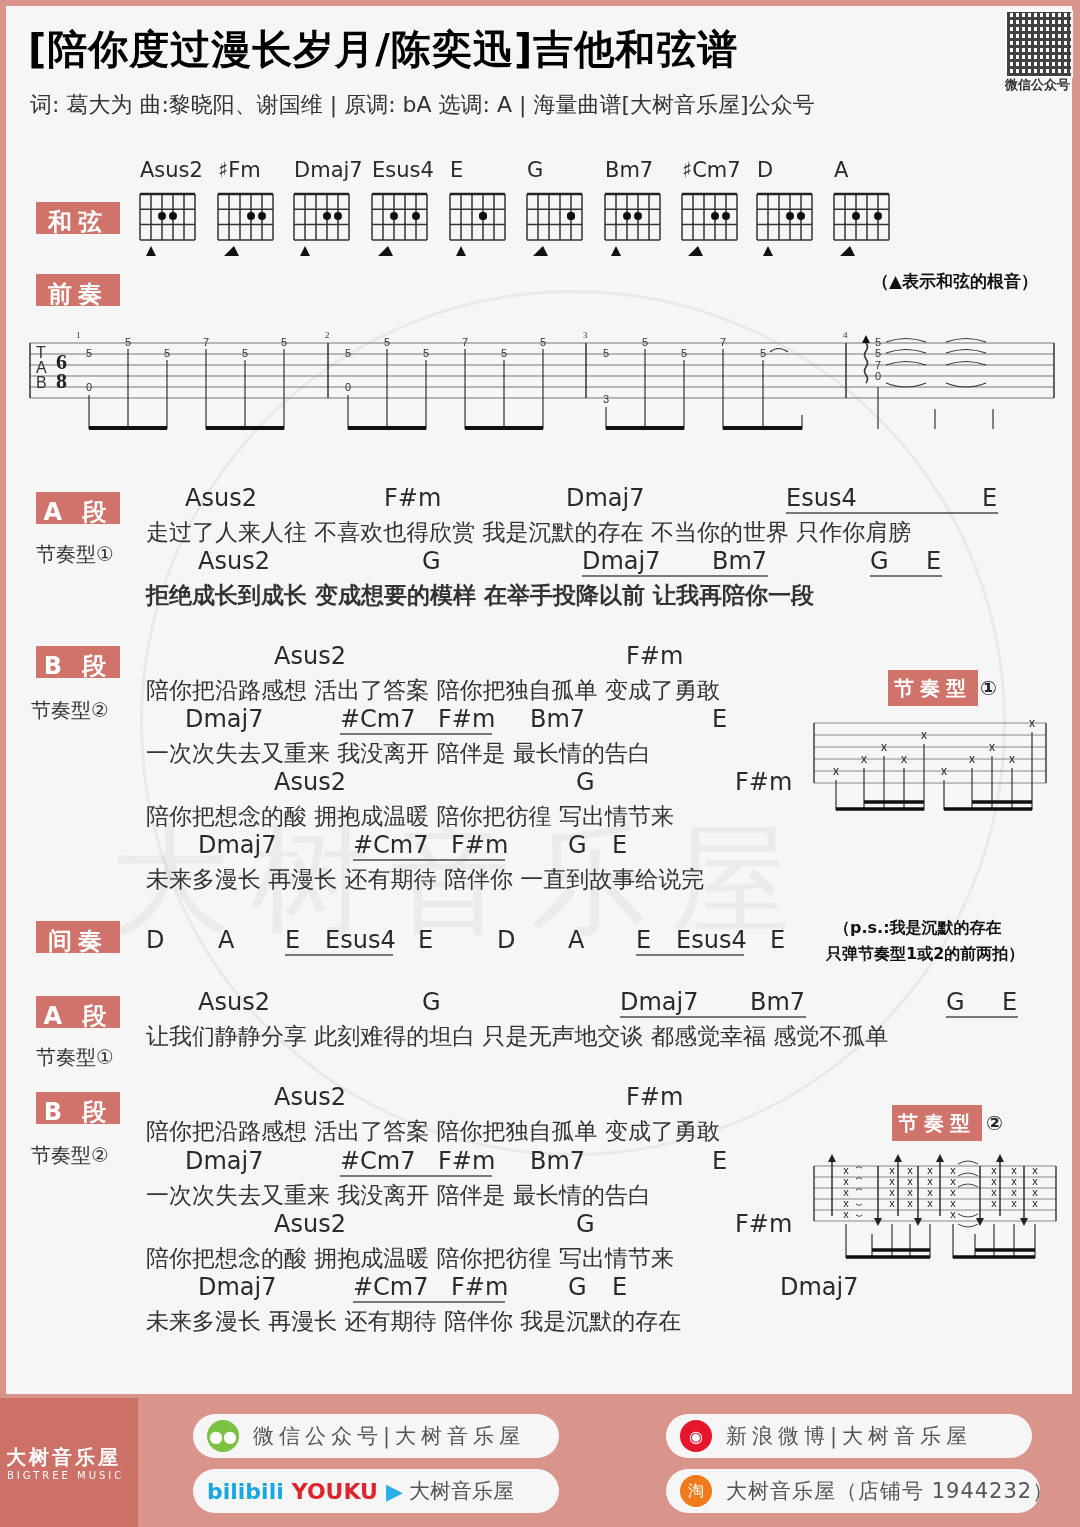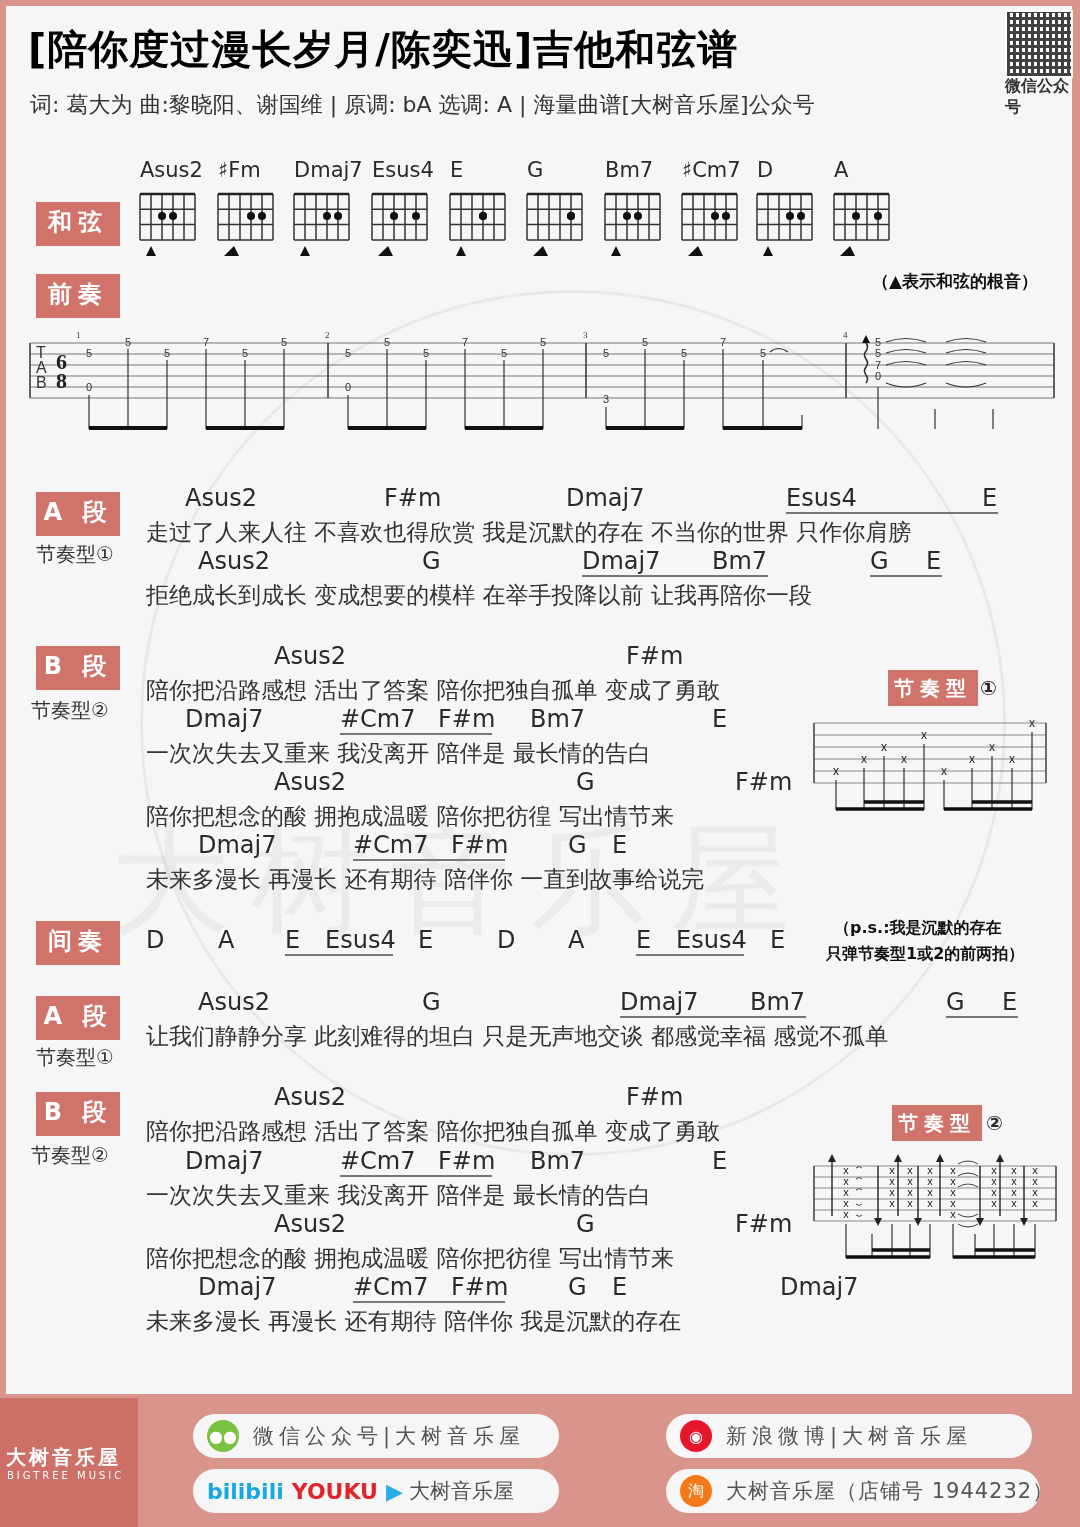--- a/index.html
+++ b/index.html
@@ -20,25 +20,25 @@
   .subtitle {
     position: absolute; left: 30px; top: 90px; font-size: 22px; color: #333; white-space: nowrap;
   }
   .qr {
     position: absolute; left: 1005px; top: 10px; width: 64px; height: 64px;
     background:
       repeating-linear-gradient(90deg, #222 0 3px, transparent 3px 6px),
       repeating-linear-gradient(0deg, #222 0 3px, #fff 3px 7px);
     opacity: .85; border: 2px solid #fff;
   }
-  .qr-label { position: absolute; left: 1005px; top: 76px; font-size: 16px; font-weight: bold; color: #333; }
+  .qr-label { position: absolute; left: 1005px; top: 76px; font-size: 13px; font-weight: bold; color: #333; }
   .tag {
     position: absolute; background: #d0736a; color: #fff; font-weight: bold;
     font-size: 24px; text-align: center; letter-spacing: 6px; line-height: 40px;
-    width: 84px; height: 44px;
+    width: 84px; height: 32px;
   }
   .subtag { position: absolute; font-size: 20px; color: #333; white-space: nowrap; }
   .chord { position: absolute; }
   .chord .name { position: absolute; font-size: 21px; white-space: nowrap; top: 0; left: 0; }
   .lyric { position: absolute; font-size: 24px; white-space: nowrap; color: #2a2a2a; }
   .cn { position: absolute; font-size: 23px; white-space: nowrap; color: #333; }
   .ul { border-bottom: 2px solid #777; }
   .note { position: absolute; font-size: 16px; font-weight: bold; white-space: nowrap; color: #111; }
   .watermark {
     position: absolute; left: 140px; top: 290px; width: 860px; height: 860px;
@@ -383,21 +383,21 @@
 <div class="subtag" style="left:36px;top:541px;">节奏型①</div>
 <div class="lyric" style="left:185px;top:484px;">Asus2</div>
 <div class="lyric" style="left:384px;top:484px;">F#m</div>
 <div class="lyric" style="left:566px;top:484px;">Dmaj7</div>
 <div class="lyric ul" style="left:786px;top:484px;width:212px;"><span>Esus4</span><span style="position:absolute;left:196px;">E</span></div>
 <div class="cn" style="left:146px;top:517px;">走过了人来人往  不喜欢也得欣赏  我是沉默的存在  不当你的世界  只作你肩膀</div>
 <div class="lyric" style="left:198px;top:547px;">Asus2</div>
 <div class="lyric" style="left:422px;top:547px;">G</div>
 <div class="lyric ul" style="left:582px;top:547px;width:186px;"><span>Dmaj7</span><span style="position:absolute;left:130px;">Bm7</span></div>
 <div class="lyric ul" style="left:870px;top:547px;width:72px;"><span>G</span><span style="position:absolute;left:56px;">E</span></div>
-<div class="cn" style="left:146px;top:580px;">拒绝成长到成长  变成想要的模样  在举手投降以前  让我再陪你一段</div>
+<div class="cn" style="left:146px;top:580px;font-weight:bold;">拒绝成长到成长  变成想要的模样  在举手投降以前  让我再陪你一段</div>
 
 <div class="tag" style="left:36px;top:646px;">B 段</div>
 <div class="subtag" style="left:31px;top:697px;">节奏型②</div>
 <div class="lyric" style="left:274px;top:642px;">Asus2</div>
 <div class="lyric" style="left:626px;top:642px;">F#m</div>
 <div class="cn" style="left:146px;top:675px;">陪你把沿路感想  活出了答案    陪你把独自孤单  变成了勇敢</div>
 <div class="lyric" style="left:185px;top:705px;">Dmaj7</div>
 <div class="lyric ul" style="left:340px;top:705px;width:152px;"><span>#Cm7</span><span style="position:absolute;left:98px;">F#m</span></div>
 <div class="lyric" style="left:530px;top:705px;">Bm7</div>
 <div class="lyric" style="left:712px;top:705px;">E</div>

